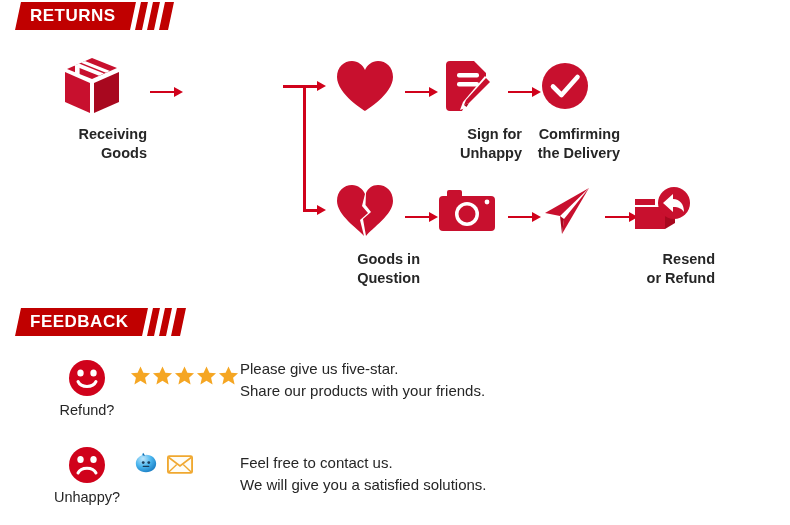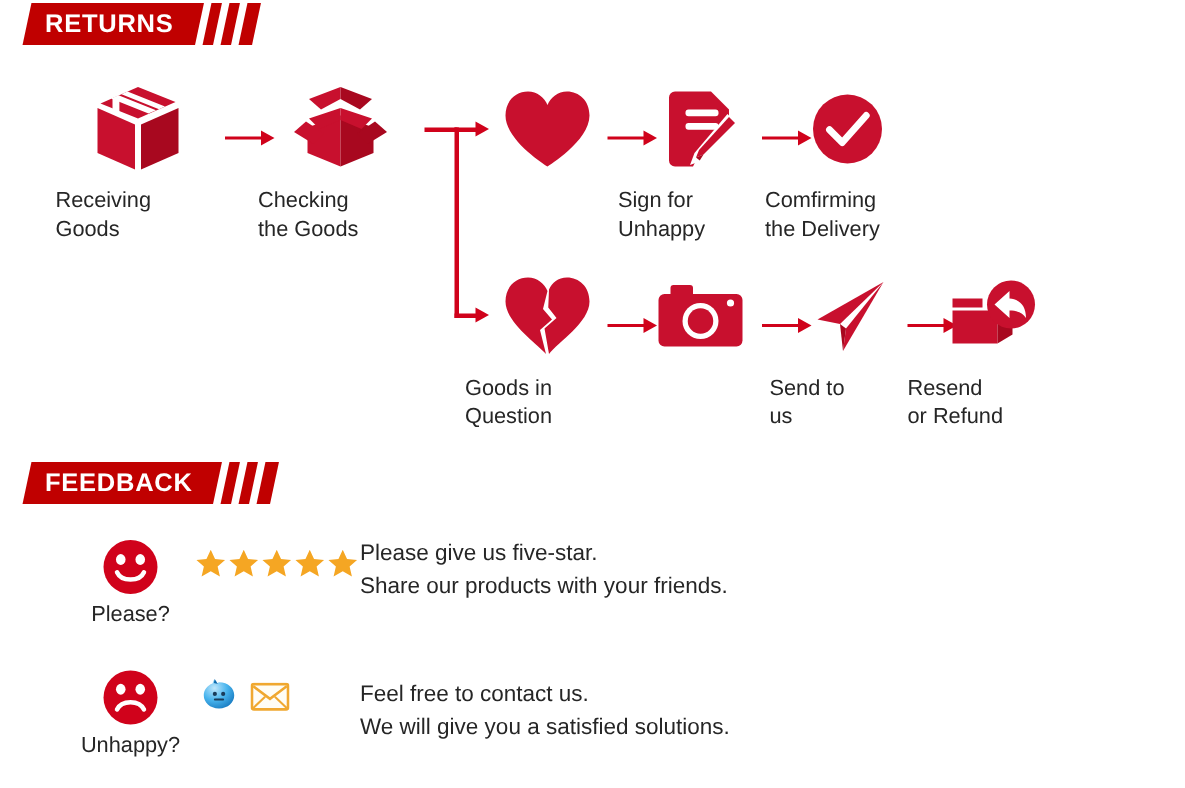--- a/index.html
+++ b/index.html
@@ -57,22 +57,23 @@
     height: 32px;
     background: #ffffff;
   }
   .slashes i:nth-child(1) { left: 8px; }
   .slashes i:nth-child(2) { left: 20px; }
   .slashes i:nth-child(3) { left: 32px; }
 
   
   .step {
     position: absolute;
-    text-align: left;
+    text-align: right;
     width: 110px;
+    font-weight: bold;
   }
   .step .icon {
     height: 62px;
     display: flex;
     align-items: center;
     justify-content: center;
   }
   .step .label {
     margin-top: 8px;
     font-size: 14.5px;
@@ -183,36 +184,20 @@
     </div>
     <div class="label">Receiving
 Goods</div>
   </div>
 
   <div class="arrow" style="left:150px; top:85px;">
     <div class="shaft"></div>
       <div class="head"></div>
   </div>
 
-  <div class="step" style="left:172px; top:55px;">
-    <div class="icon">
-      <svg width="70" height="62" viewBox="0 0 70 62">
-        <path fill="#C8102E" d="M35 22 L13 30 L13 47 L35 56 Z"></path>
-        <path fill="#A8081F" d="M35 22 L57 30 L57 47 L35 56 Z"></path>
-        <path fill="#C8102E" d="M35 17 L14 24 L21 31 L35 25 Z"></path>
-        <path fill="#C8102E" d="M35 17 L56 24 L49 31 L35 25 Z"></path>
-        <path fill="#C8102E" d="M12 26 L4 33 L17 41 L24 34 Z"></path>
-        <path fill="#A8081F" d="M58 26 L66 33 L53 41 L46 34 Z"></path>
-        <path fill="#C8102E" d="M35 3 L14 11 L22 18 L35 11 Z"></path>
-        <path fill="#A8081F" d="M35 3 L56 11 L48 18 L35 11 Z"></path>
-      </svg>
-    </div>
-    <div class="label">Checking
-the Goods</div>
-  </div>
 
   <div class="branch" style="left:283px; top:85px; height:135px;">
     <div class="hin"></div>
     <div class="vert" style="height:127px;"></div>
     <div class="b-arrow" style="top:-5px;">
         <div class="s"></div>
         <div class="h"></div>
       </div>
     <div class="b-arrow" style="top:119px;">
         <div class="s"></div>
@@ -298,22 +283,20 @@
   </div>
 
   <div class="step" style="left:513px; top:180px;">
     <div class="icon">
       <svg width="56" height="52" viewBox="0 0 56 52">
         <path fill="#C8102E" d="M49 3 L5 28 L20 31 Z"></path>
         <path fill="#C8102E" d="M49 3 L24 34 L22 49 Z"></path>
         <path fill="#A8081F" d="M20 31 L24 34 L22 49 Z"></path>
       </svg>
     </div>
-    <div class="label">Send to
-us</div>
   </div>
 
   <div class="arrow" style="left:605px; top:210px;">
     <div class="shaft"></div>
       <div class="head"></div>
   </div>
 
   <div class="step" style="left:605px; top:180px;">
     <div class="icon">
       <svg width="62" height="52" viewBox="0 0 62 52">
@@ -341,21 +324,21 @@
 
   <div class="fb-face" style="left:44px; top:358px;">
     <div style="display:flex; justify-content:center;">
       <svg width="40" height="40" viewBox="0 0 40 40">
         <circle cx="20" cy="20" r="18" fill="#D0021B"></circle>
         <ellipse cx="13.5" cy="15" rx="3.2" ry="3.6" fill="#ffffff"></ellipse>
         <ellipse cx="26.5" cy="15" rx="3.2" ry="3.6" fill="#ffffff"></ellipse>
         <path d="M11 23.5 C14 30 26 30 29 23.5" stroke="#ffffff" stroke-width="3" fill="none" stroke-linecap="round"></path>
       </svg>
     </div>
-    <div class="fcap">Please?</div>
+    <div class="fcap">Refund?</div>
   </div>
 
   <div class="stars" style="left:130px; top:365px;">
     <svg width="21" height="21" viewBox="0 0 22 22">
         <path fill="#F5A623" d="M11 1.5 L14 8 L21 8.7 L15.8 13.3 L17.4 20.3 L11 16.6 L4.6 20.3 L6.2 13.3 L1 8.7 L8 8 Z"></path>
       </svg>
     <svg width="21" height="21" viewBox="0 0 22 22">
         <path fill="#F5A623" d="M11 1.5 L14 8 L21 8.7 L15.8 13.3 L17.4 20.3 L11 16.6 L4.6 20.3 L6.2 13.3 L1 8.7 L8 8 Z"></path>
       </svg>
     <svg width="21" height="21" viewBox="0 0 22 22">

